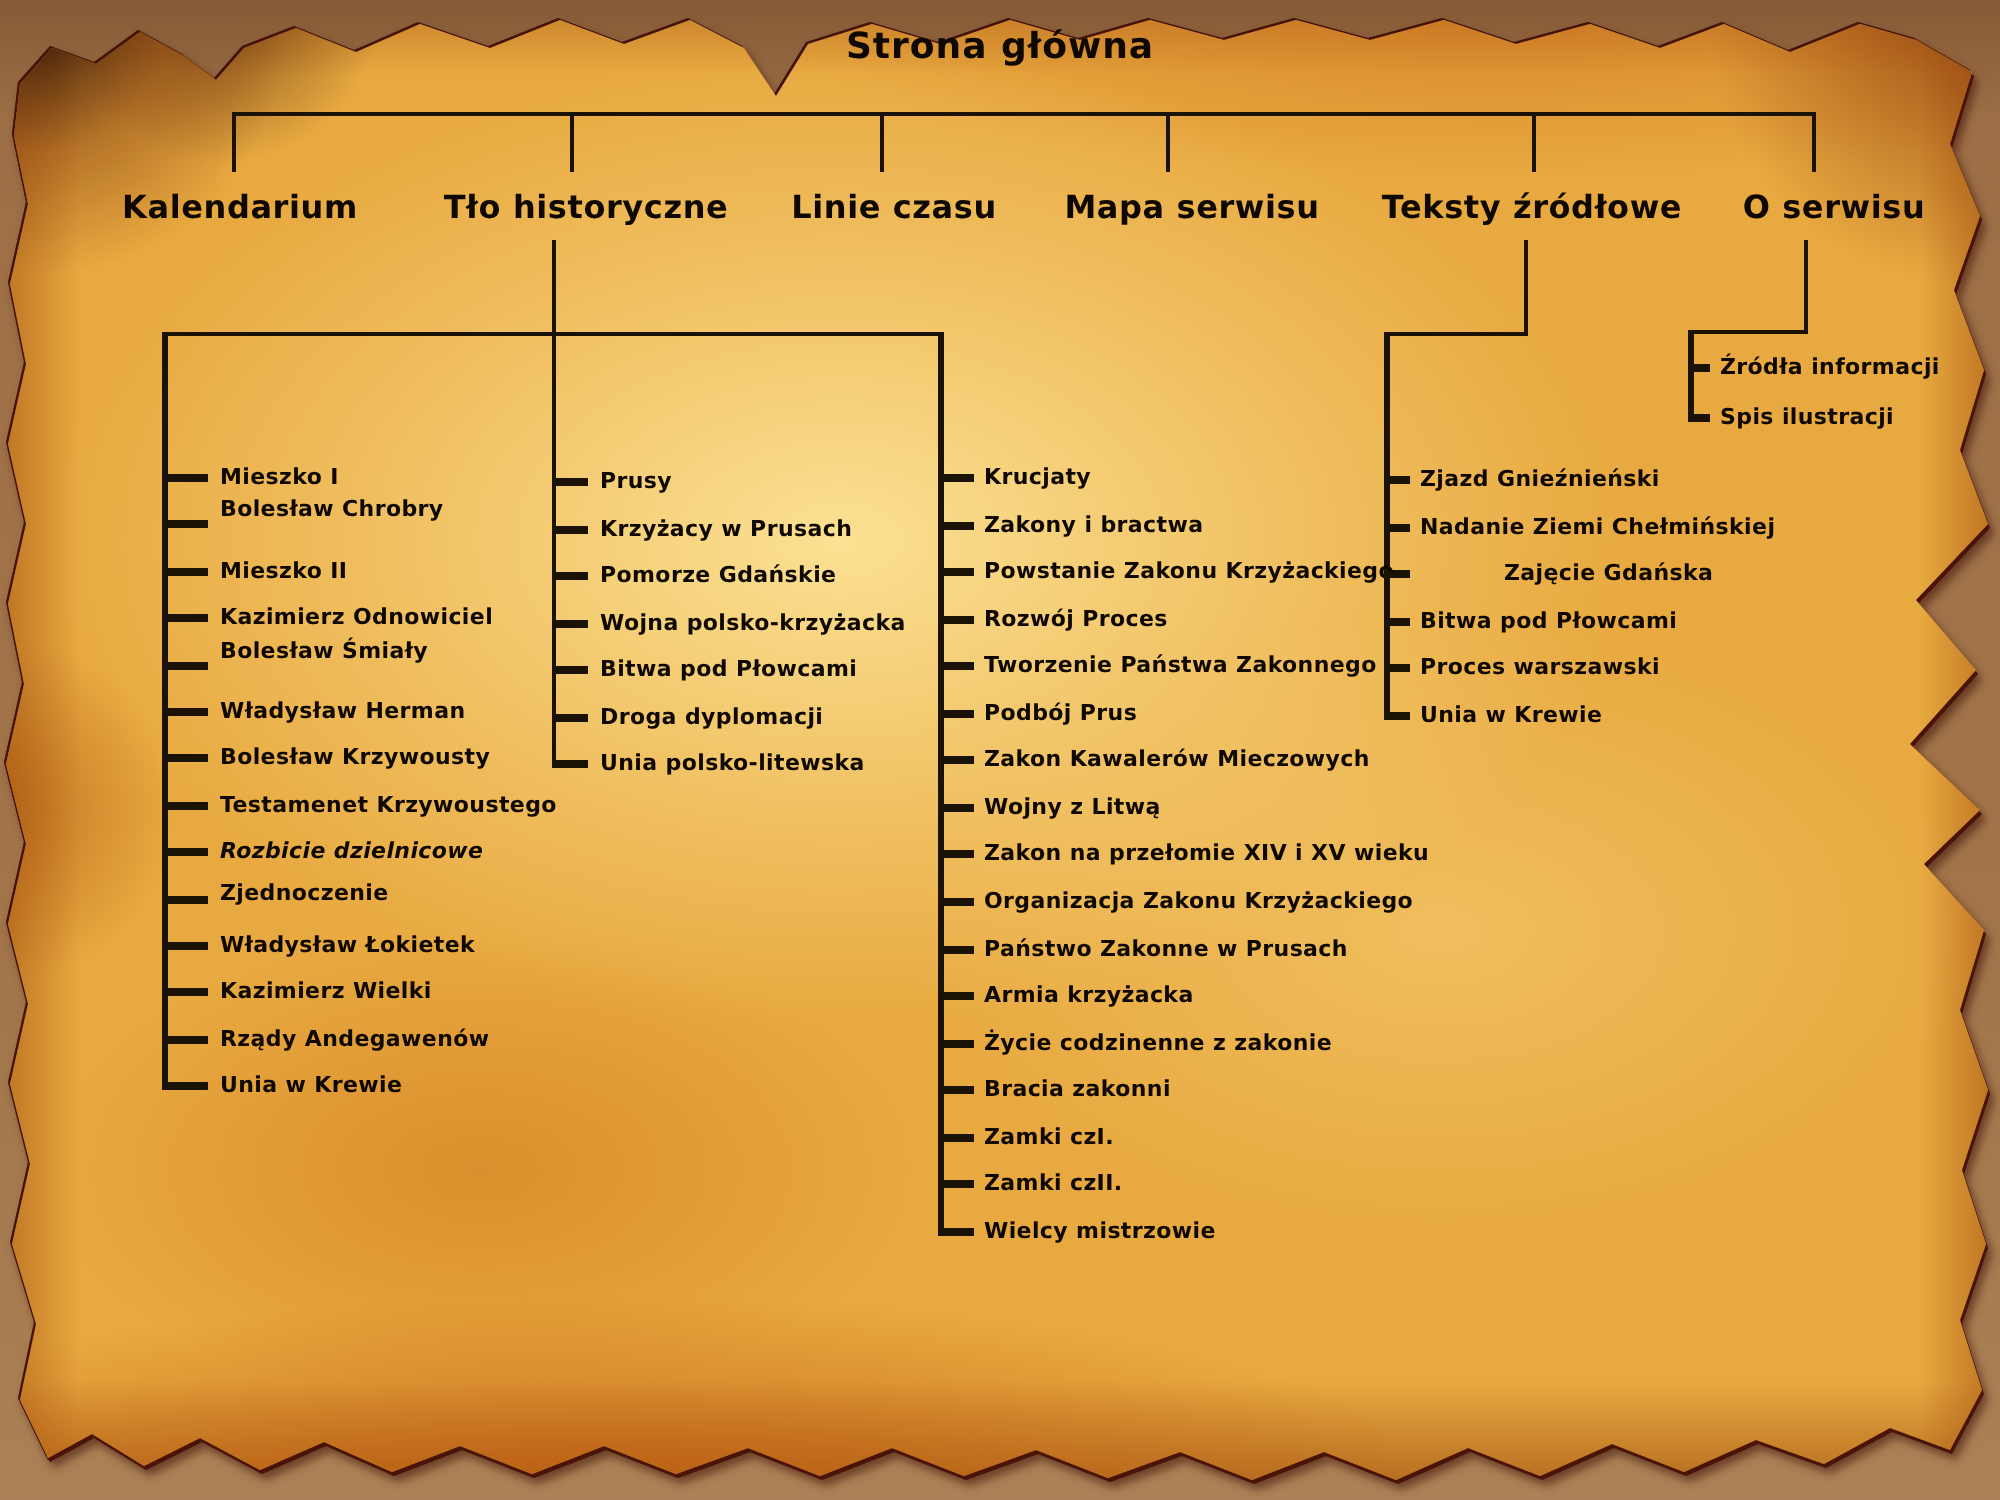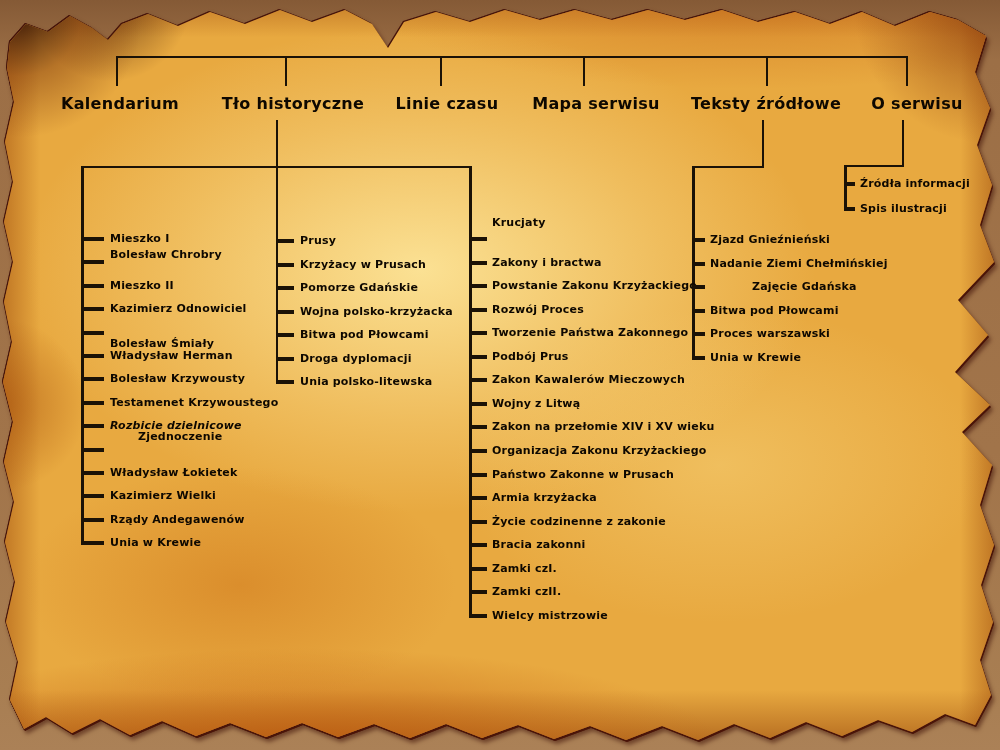--- a/index.html
+++ b/index.html
@@ -64,20 +64,21 @@
 </style>
 </head>
 <body>
 
 <div class="stage">
 
   <div class="parchment">
     <div class="parchment-fill"></div>
   </div>
 
+  <div class="title">Strona główna</div>
 
   <div class="hline" style="left:116px;top:56px;width:792px;"></div>
   <div class="vline" style="left:116px;top:56px;height:30px;"></div>
   <div class="vline" style="left:285px;top:56px;height:30px;"></div>
   <div class="vline" style="left:440px;top:56px;height:30px;"></div>
   <div class="vline" style="left:583px;top:56px;height:30px;"></div>
   <div class="vline" style="left:766px;top:56px;height:30px;"></div>
   <div class="vline" style="left:906px;top:56px;height:30px;"></div>
 
   <div class="section" style="left:120px;">Kalendarium</div>
@@ -103,31 +104,31 @@
   <div id="tree-items">
       <div class="tick" style="left: 81px; top: 237px; width: 23px;"></div>
       <div class="item" style="left: 110px; top: 231px;">Mieszko I</div>
       <div class="tick" style="left: 81px; top: 260.4px; width: 23px;"></div>
       <div class="item" style="left: 110px; top: 247px;">Bolesław Chrobry</div>
       <div class="tick" style="left: 81px; top: 283.8px; width: 23px;"></div>
       <div class="item" style="left: 110px; top: 277.8px;">Mieszko II</div>
       <div class="tick" style="left: 81px; top: 307.2px; width: 23px;"></div>
       <div class="item" style="left: 110px; top: 301.2px;">Kazimierz Odnowiciel</div>
       <div class="tick" style="left: 81px; top: 330.6px; width: 23px;"></div>
-      <div class="item" style="left: 110px; top: 336px;">Bolesław Śmiały</div>
+      <div class="item" style="left: 110px; top: 318px;">Bolesław Śmiały</div>
       <div class="tick" style="left: 81px; top: 354px; width: 23px;"></div>
       <div class="item" style="left: 110px; top: 348px;">Władysław Herman</div>
       <div class="tick" style="left: 81px; top: 377.4px; width: 23px;"></div>
       <div class="item" style="left: 110px; top: 371.4px;">Bolesław Krzywousty</div>
       <div class="tick" style="left: 81px; top: 400.8px; width: 23px;"></div>
       <div class="item" style="left: 110px; top: 394.8px;">Testamenet Krzywoustego</div>
       <div class="tick" style="left: 81px; top: 424.2px; width: 23px;"></div>
       <div class="item" style="left: 110px; top: 418.2px; font-style: italic;">Rozbicie dzielnicowe</div>
       <div class="tick" style="left: 81px; top: 447.6px; width: 23px;"></div>
-      <div class="item" style="left: 110px; top: 429px; margin-left: 28px;">Zjednoczenie</div>
+      <div class="item" style="left: 110px; top: 439px;">Zjednoczenie</div>
       <div class="tick" style="left: 81px; top: 471px; width: 23px;"></div>
       <div class="item" style="left: 110px; top: 465px;">Władysław Łokietek</div>
       <div class="tick" style="left: 81px; top: 494.4px; width: 23px;"></div>
       <div class="item" style="left: 110px; top: 488.4px;">Kazimierz Wielki</div>
       <div class="tick" style="left: 81px; top: 517.8px; width: 23px;"></div>
       <div class="item" style="left: 110px; top: 511.8px;">Rządy Andegawenów</div>
       <div class="tick" style="left: 81px; top: 541.2px; width: 23px;"></div>
       <div class="item" style="left: 110px; top: 535.2px;">Unia w Krewie</div>
       <div class="tick" style="left: 276px; top: 239px; width: 18px;"></div>
       <div class="item" style="left: 300px; top: 233px;">Prusy</div>
@@ -137,21 +138,21 @@
       <div class="item" style="left: 300px; top: 280px;">Pomorze Gdańskie</div>
       <div class="tick" style="left: 276px; top: 309.5px; width: 18px;"></div>
       <div class="item" style="left: 300px; top: 303.5px;">Wojna polsko-krzyżacka</div>
       <div class="tick" style="left: 276px; top: 333px; width: 18px;"></div>
       <div class="item" style="left: 300px; top: 327px;">Bitwa pod Płowcami</div>
       <div class="tick" style="left: 276px; top: 356.5px; width: 18px;"></div>
       <div class="item" style="left: 300px; top: 350.5px;">Droga dyplomacji</div>
       <div class="tick" style="left: 276px; top: 380px; width: 18px;"></div>
       <div class="item" style="left: 300px; top: 374px;">Unia polsko-litewska</div>
       <div class="tick" style="left: 469px; top: 237px; width: 18px;"></div>
-      <div class="item" style="left: 492px; top: 215px;">Krucjaty</div>
+      <div class="item" style="left: 492px; top: 231px;">Krucjaty</div>
       <div class="tick" style="left: 469px; top: 260.55px; width: 18px;"></div>
       <div class="item" style="left: 492px; top: 254.55px;">Zakony i bractwa</div>
       <div class="tick" style="left: 469px; top: 284.1px; width: 18px;"></div>
       <div class="item" style="left: 492px; top: 278.1px;">Powstanie Zakonu Krzyżackiego</div>
       <div class="tick" style="left: 469px; top: 307.65px; width: 18px;"></div>
       <div class="item" style="left: 492px; top: 301.65px;">Rozwój Proces</div>
       <div class="tick" style="left: 469px; top: 331.2px; width: 18px;"></div>
       <div class="item" style="left: 492px; top: 325.2px;">Tworzenie Państwa Zakonnego</div>
       <div class="tick" style="left: 469px; top: 354.75px; width: 18px;"></div>
       <div class="item" style="left: 492px; top: 348.75px;">Podbój Prus</div>

